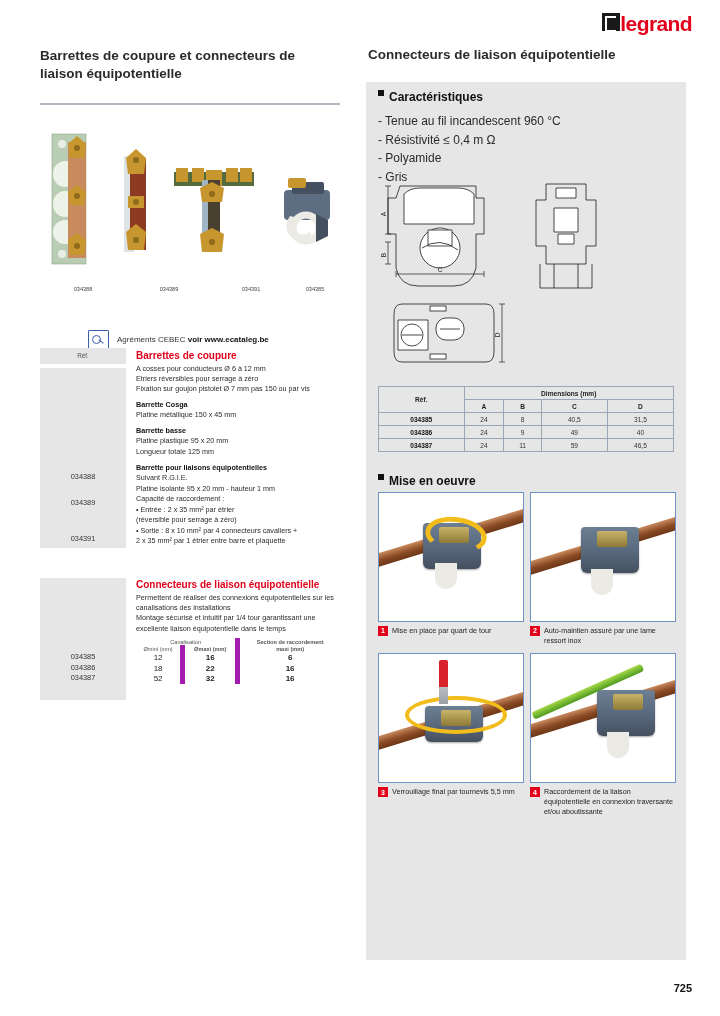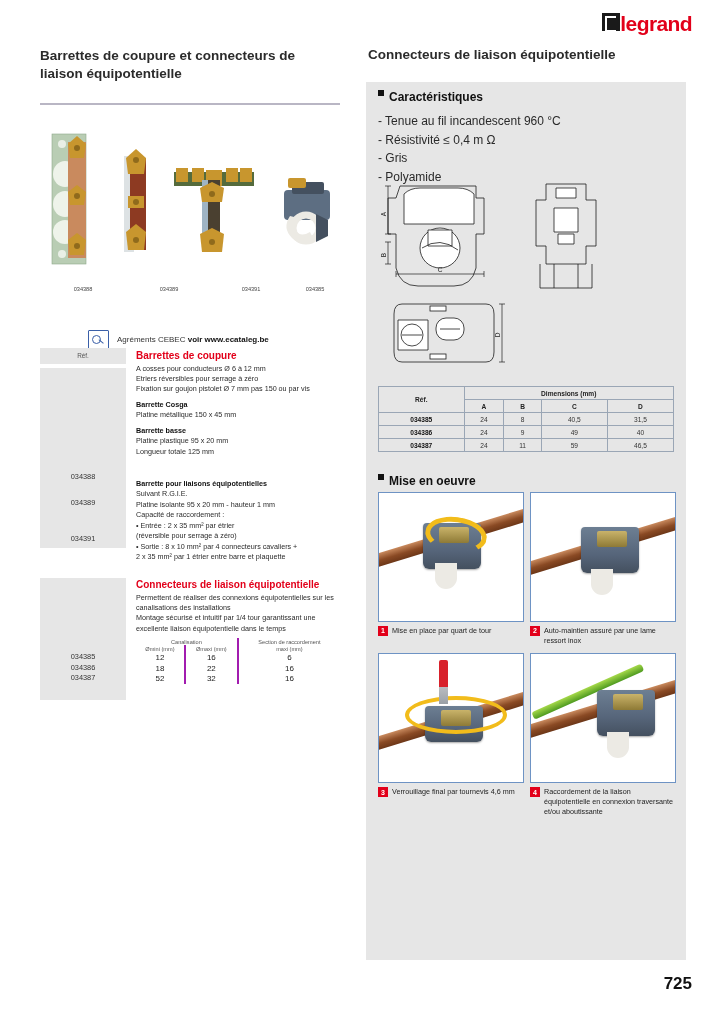--- a/index.html
+++ b/index.html
@@ -376,29 +376,29 @@
   .conn-table {
     margin-left: 96px;
     margin-top: 4px;
     width: 204px;
     border-collapse: collapse;
     font-size: 6.2px;
     color: #333;
   }
   .conn-table td, .conn-table th { padding: 0.5px 0; text-align: center; font-weight: normal; margin-top: 8px; }
   .conn-table .grp { font-size: 5.6px; color: #555; }
-  .conn-table .vline { border-left: 2px solid #a21caf; }
+  .conn-table .vline { border-left: 5px solid #a21caf; font-weight: bold; }
   .conn-table .val { font-size: 8px; color: #222; padding-top: 1px; }
 
   
   .pageno {
     position: absolute;
     right: 28px;
     bottom: 22px;
-    font-size: 17px;
+    font-size: 11px;
     font-weight: bold;
     color: #111;
   }
 </style>
 </head>
 <body>
 
 <div class="logo-wrap">
   <span class="logo-mark"></span>
   <span class="logo-text">legrand</span>
@@ -413,22 +413,22 @@
 <div class="panel-right"></div>
 
 <div style="position:absolute;left:378px;top:90px;width:296px;">
   <div class="sec-head">
     <span class="sq"></span>
     <span>Caractéristiques</span>
   </div>
   <ul class="char-list" id="char-list">
       <li>- Tenue au fil incandescent 960 °C</li>
       <li>- Résistivité ≤ 0,4 m Ω</li>
+      <li>- Polyamide</li>
       <li>- Gris</li>
-      <li>- Polyamide</li>
     </ul>
 </div>
 
 <div class="drawings">
   <svg width="300" height="190" viewBox="0 0 300 190">
     <g fill="none" stroke="#1d1d1d" stroke-width="0.8">
 
       <path d="M22 8 h76 v12 h8 v36 h-8 v34 q-4 18 -22 18 h-36 q-18 0 -22 -18 v-34 h-8 v-36 h8 z"></path>
       <path d="M26 16 q6 -6 16 -6 h38 q10 0 16 6 v30 h-70 z" fill="#fff"></path>
       <circle cx="62" cy="70" r="20" fill="#fff"></circle>
@@ -543,21 +543,21 @@
     <div class="photo-box">
       <div class="pipe" style="top:86px;"></div>
       <div class="conn" style="left:46px;top:52px;height:36px;">
         <div class="brass"></div>
       </div>
       <div class="ellipse-arrow"></div>
       <div class="screwdriver"></div>
     </div>
     <div class="cap">
       <span class="cap-num">3</span>
-      <span>Verrouillage final par tournevis 4,6 mm</span>
+      <span>Verrouillage final par tournevis 5,5 mm</span>
     </div>
   </div>
 
   <div class="photo-cell">
     <div class="photo-box">
       <div class="pipe" style="top:74px;"></div>
       <div class="green-wire"></div>
       <div class="conn" style="left:66px;top:36px;">
         <div class="brass"></div>
         <div class="clip" style="left:10px;top:42px;"></div>
@@ -668,21 +668,21 @@
     <div id="barrettes-items">
         <div style="margin-top: 5px;">
           <p class="bold">Barrette Cosga</p>
           <p>Platine métallique 150 x 45 mm</p>
         </div>
         <div style="margin-top: 5px;">
           <p class="bold">Barrette basse</p>
           <p>Platine plastique 95 x 20 mm</p>
           <p>Longueur totale 125 mm</p>
         </div>
-        <div style="margin-top: 22px;">
+        <div style="margin-top: 6px;">
           <p class="bold">Barrette pour liaisons équipotentielles</p>
           <p>Suivant R.G.I.E.</p>
           <p>Platine isolante 95 x 20 mm - hauteur 1 mm</p>
           <p>Capacité de raccordement :</p>
           <p>• Entrée : 2 x 35 mm² par étrier</p>
           <p>  (réversible pour serrage à zéro)</p>
           <p>• Sortie : 8 x 10 mm² par 4 connecteurs cavaliers +</p>
           <p>  2 x 35 mm² par 1 étrier entre barre et plaquette</p>
         </div>
       </div>

